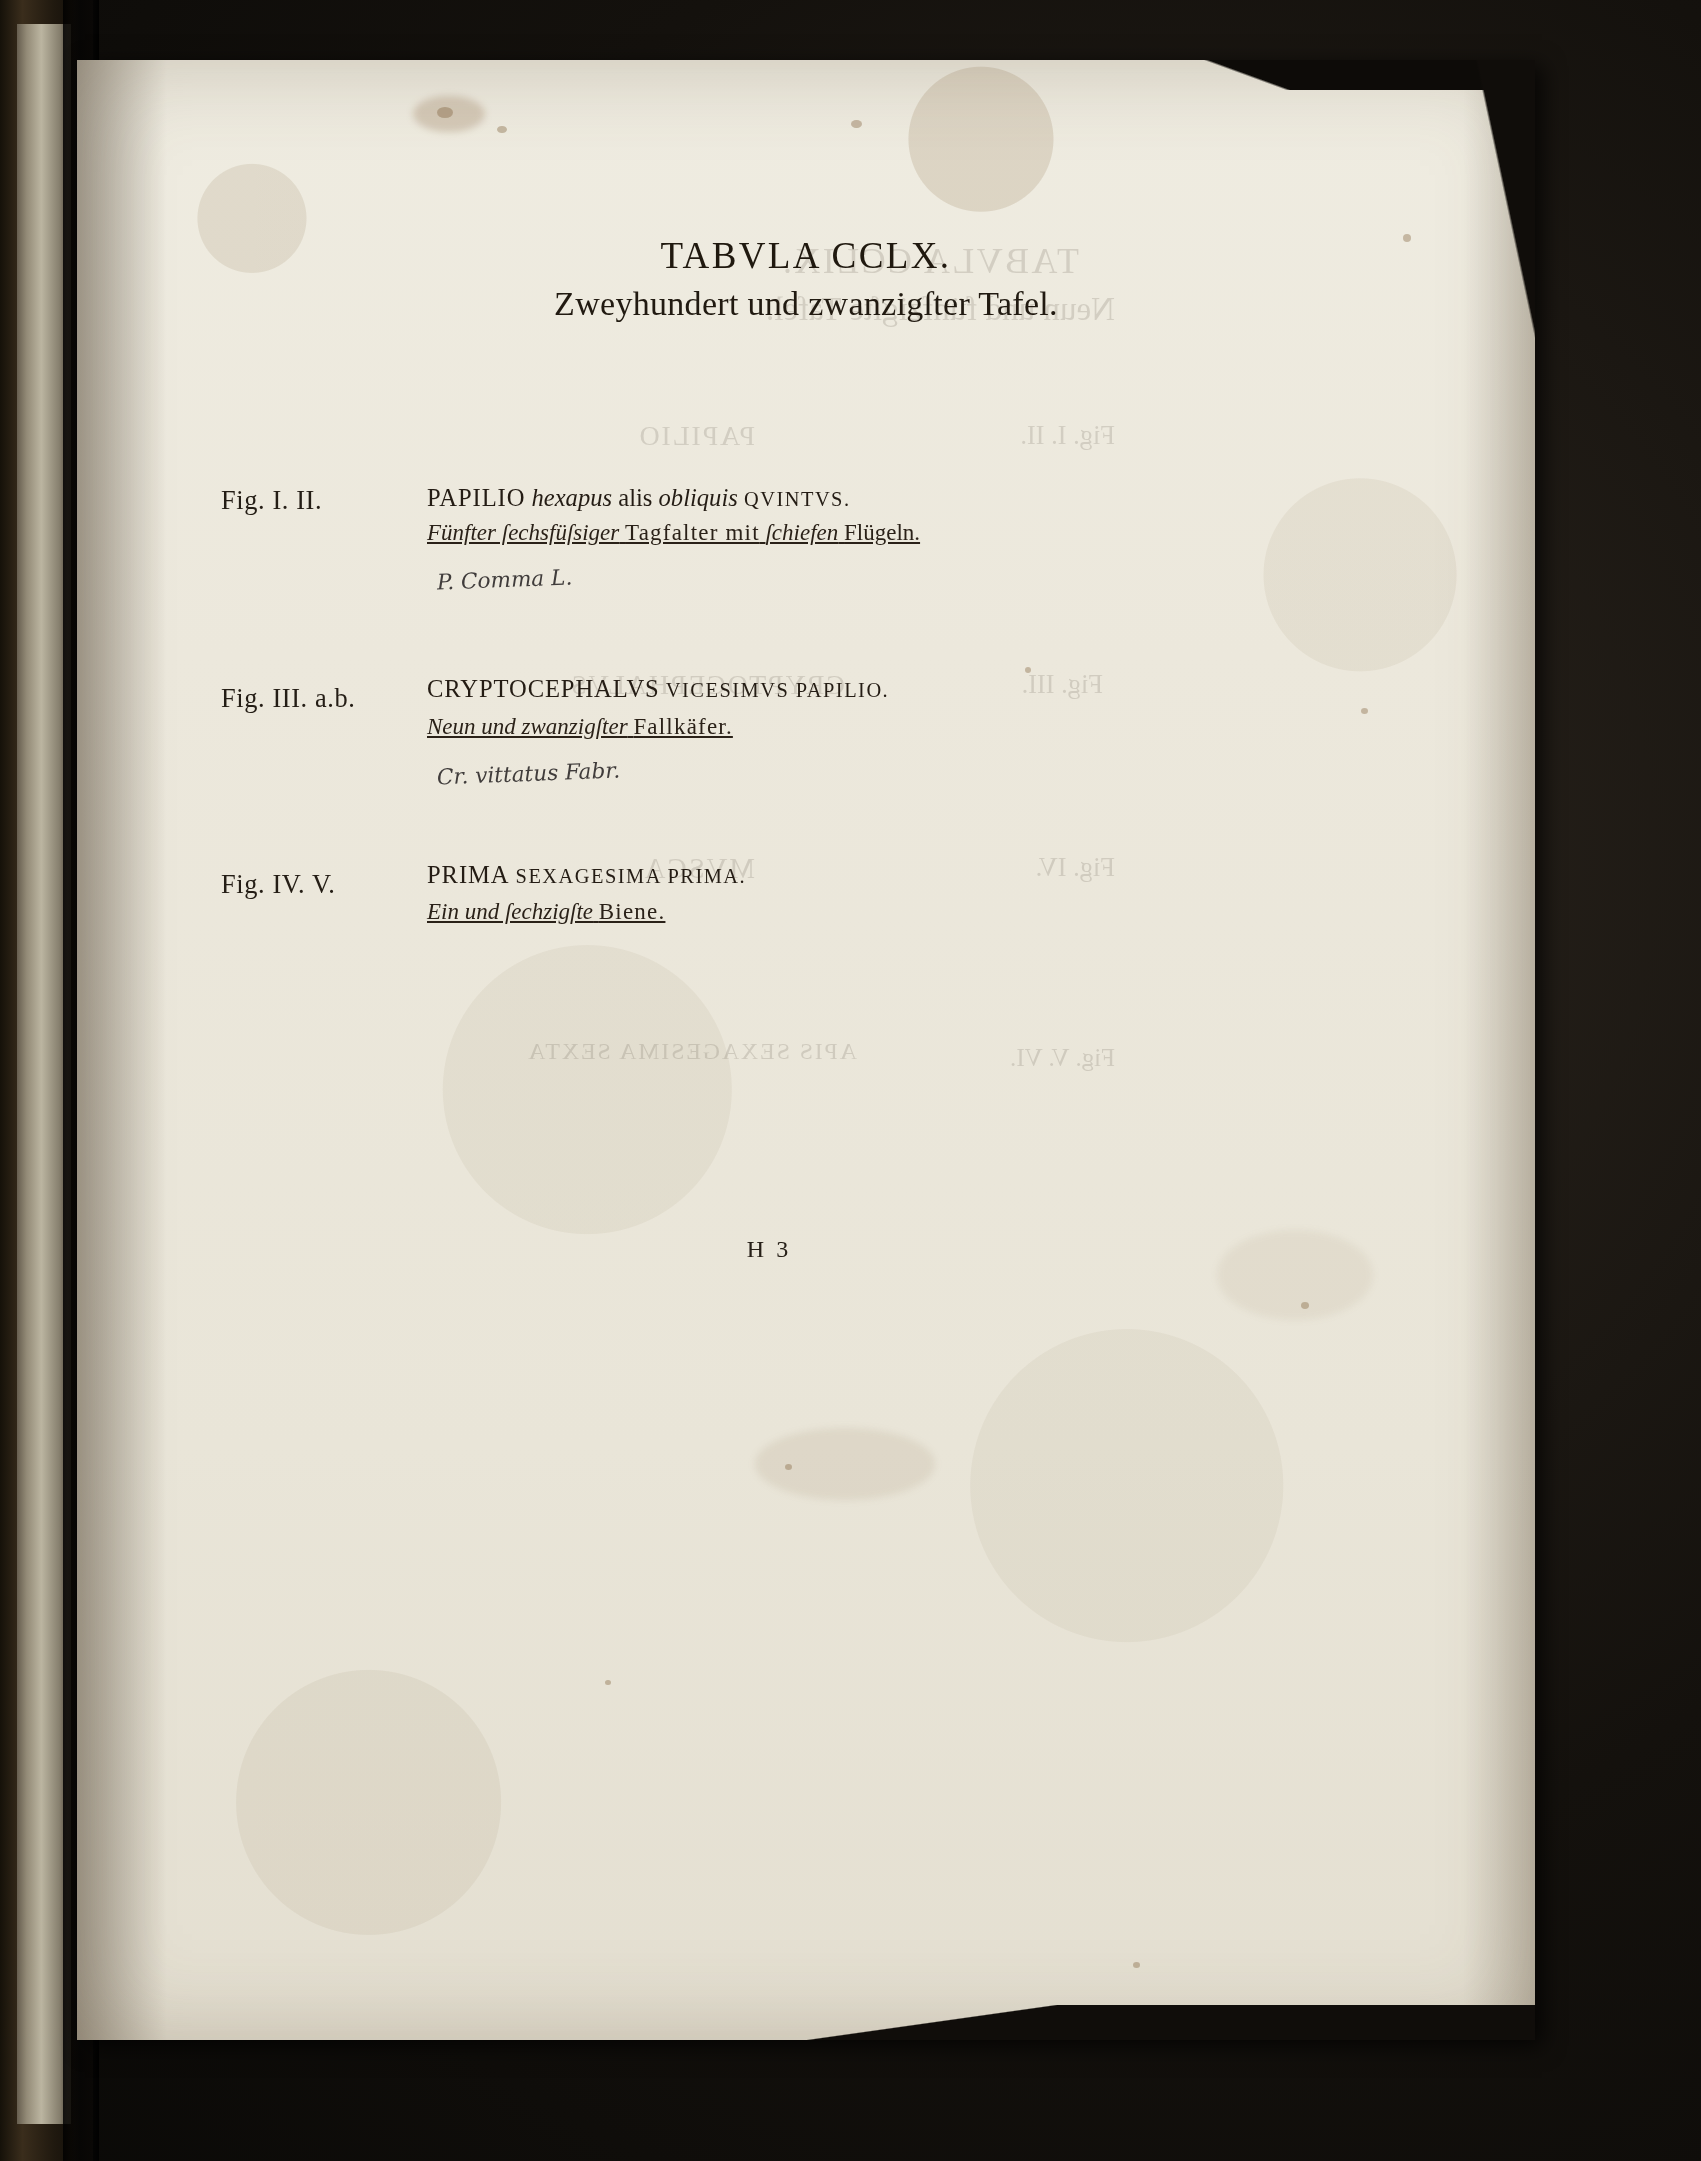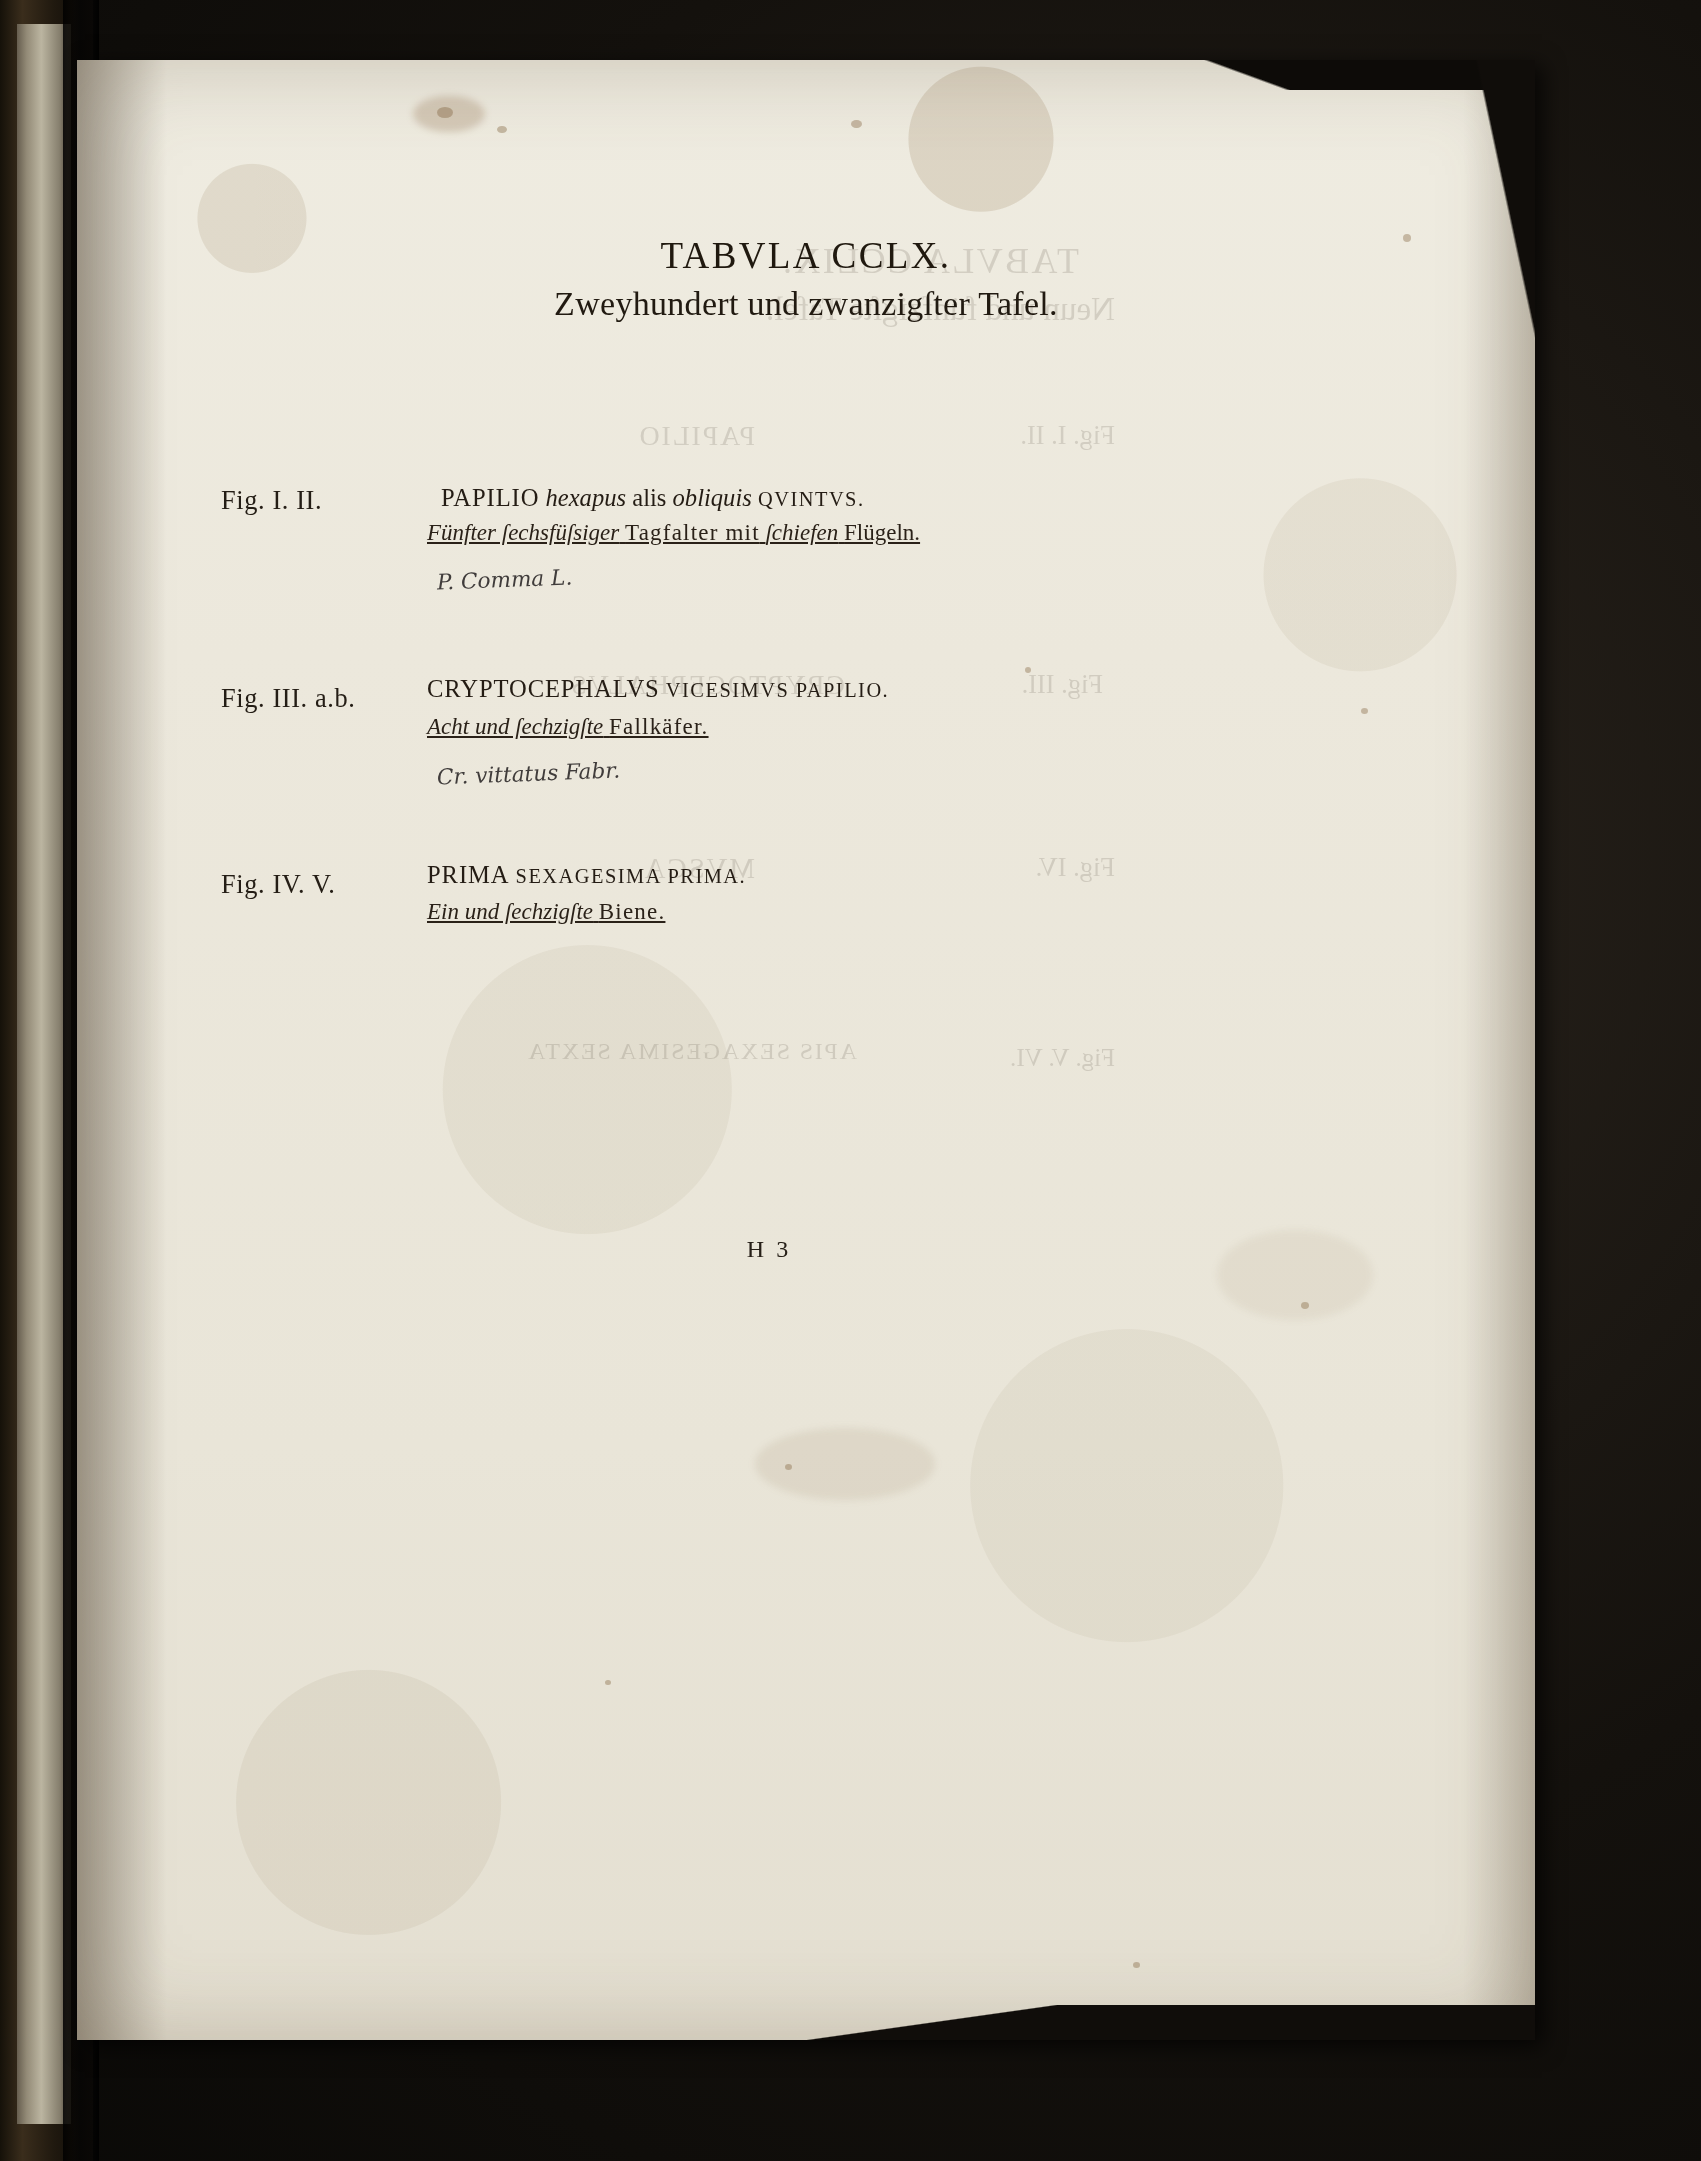--- a/index.html
+++ b/index.html
@@ -269,21 +269,21 @@
       <div class="st-line" style="left:420px; top:984px; font-size:25px;">Fig. V. VI.</div>
     </div>
 
     <div class="textblock">
 
       <div class="title-main">TABVLA CCLX.</div>
       <div class="title-sub">Zweyhundert und zwanzigſter Tafel.</div>
 
       <div class="entry">
         <div class="fig-label" style="left:144px; top:425px;">Fig.  I. II.</div>
-        <div class="line-latin" style="left:350px; top:424px;margin-left:14px;">
+        <div class="line-latin" style="left:350px; top:424px;">
           <span class="genus">PAPILIO</span>
           <span class="ital">hexapus</span>
           <span>alis</span>
           <span class="ital">obliquis</span>
           <span class="smallcaps">QVINTVS.</span>
         </div>
         <div class="line-german" style="left:350px; top:460px;">
           <span>Fünfter ſechsfüſsiger</span>
           <span class="rom">Tagfalter mit</span>
           <span>ſchiefen</span>
@@ -292,21 +292,21 @@
         <div class="hand" style="left:360px; top:507px;">P. Comma L.</div>
       </div>
 
       <div class="entry">
         <div class="fig-label" style="left:144px; top:623px;text-align:right;">Fig. III. a.b.</div>
         <div class="line-latin" style="left:350px; top:615px;">
           <span class="genus">CRYPTOCEPHALVS</span>
           <span class="smallcaps">VICESIMVS PAPILIO.</span>
         </div>
         <div class="line-german" style="left:350px; top:654px;">
-          <span>Acht und ſechzigſte</span>
+          <span>Neun und zwanzigſter</span>
           <span class="rom">Fallkäfer.</span>
         </div>
         <div class="hand" style="left:360px; top:701px;">Cr. vittatus Fabr.</div>
       </div>
 
       <div class="entry">
         <div class="fig-label" style="left:144px; top:809px;">Fig.  IV. V.</div>
         <div class="line-latin" style="left:350px; top:801px;">
           <span class="genus">PRIMA</span>
           <span class="smallcaps">SEXAGESIMA PRIMA.</span>

